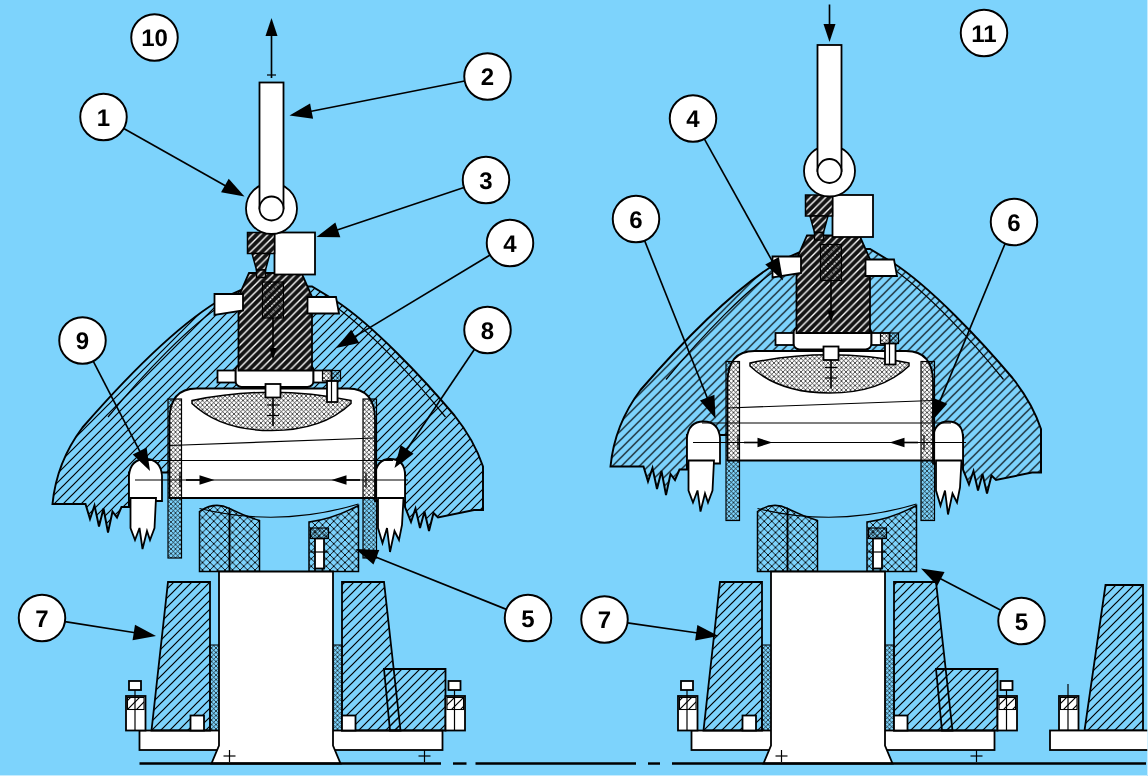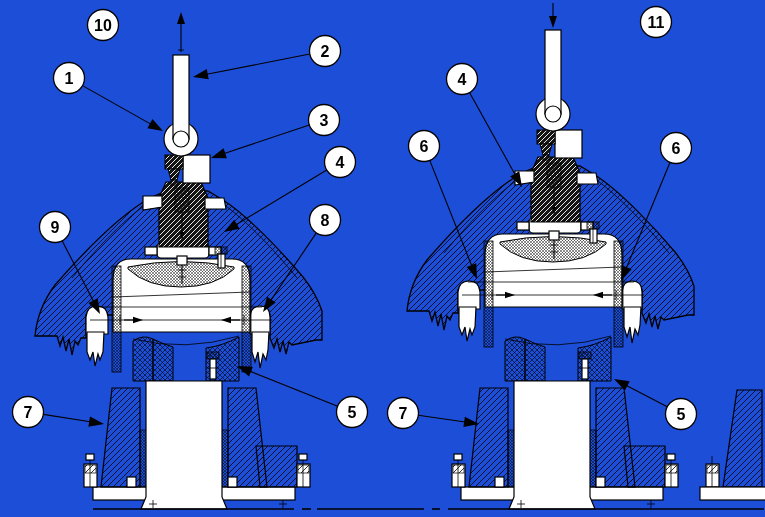--- a/index.html
+++ b/index.html
@@ -1,16 +1,16 @@
 <!DOCTYPE html>
 <html><head>
 <meta charset="utf-8">
 <style>
   html,body{margin:0;padding:0;background:#fff;}
-  #page{position:relative;width:765px;height:517px;background:#1d4ed8;overflow:hidden;
+  #page{position:relative;width:765px;height:517px;background:#7dd3fc;overflow:hidden;
         font-family:"Liberation Sans",sans-serif;}
   svg{display:block;}
   .wh{fill:#fff;stroke:#000;stroke-width:1.2;}
   .ln{fill:none;stroke:#000;stroke-width:1.1;}
   .thin{fill:none;stroke:#000;stroke-width:0.8;}
   .blk{fill:#000;stroke:none;}
   text.co{font-family:"Liberation Sans",sans-serif;font-weight:bold;font-size:16px;
           text-anchor:middle;fill:#000;}
 </style>
 </head>

